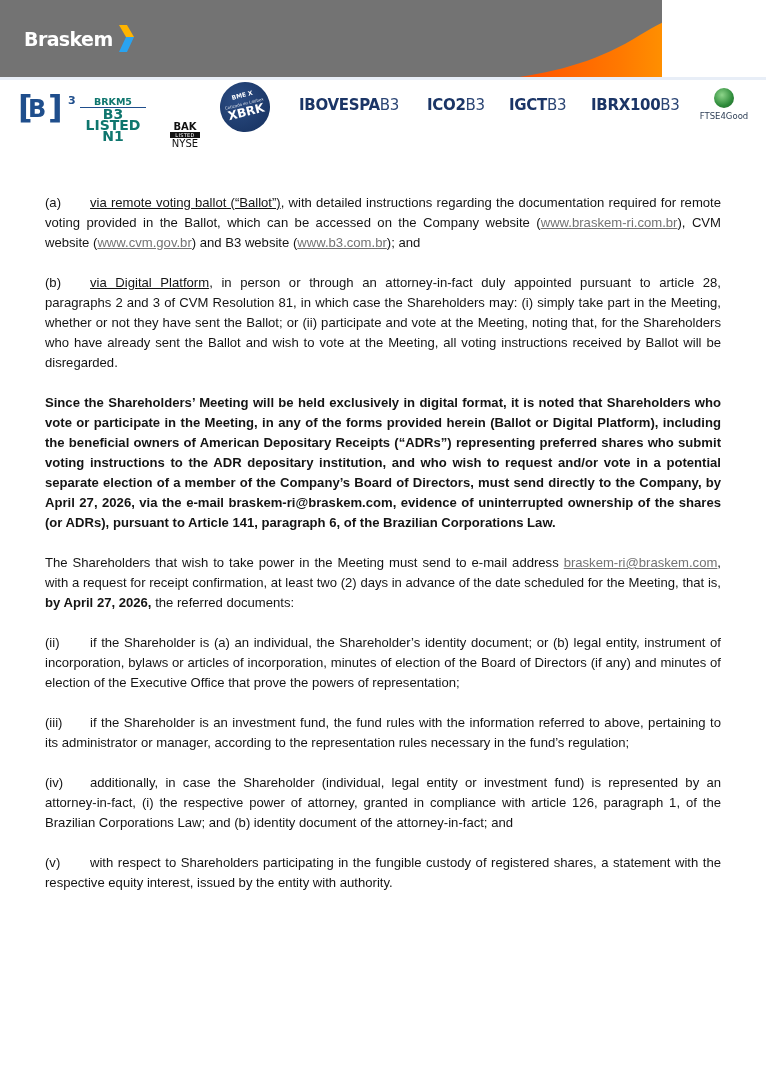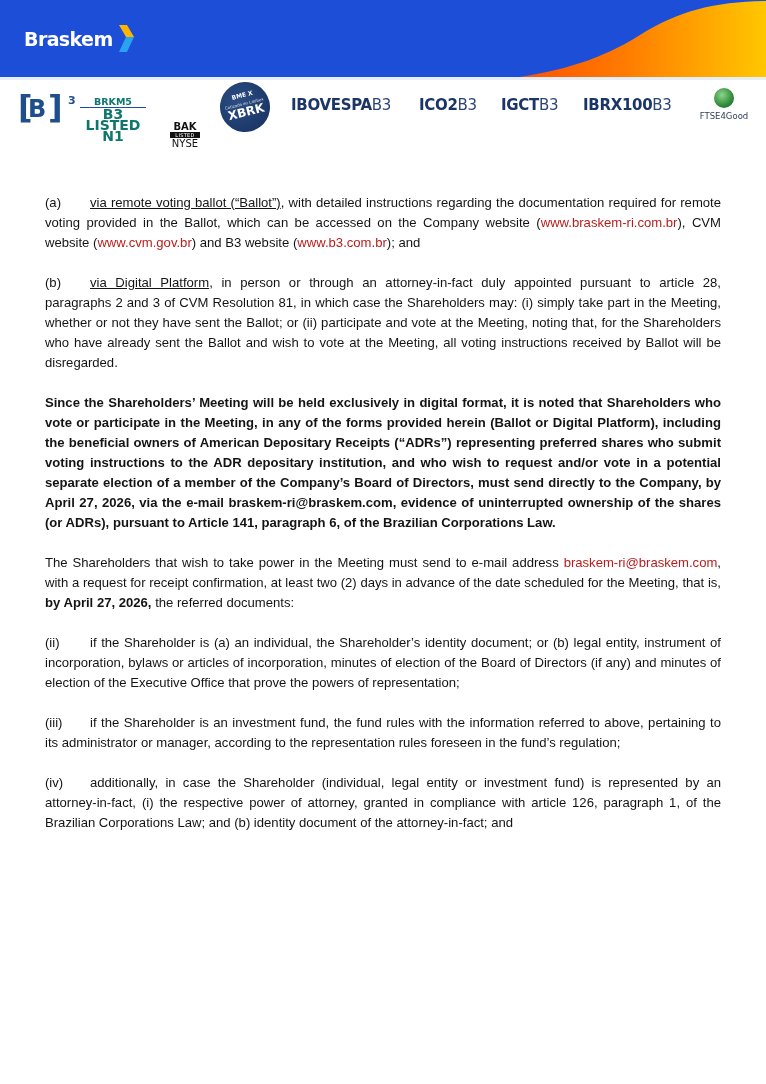--- a/index.html
+++ b/index.html
@@ -1,20 +1,20 @@
 <!DOCTYPE html>
 <html><head>
 <meta charset="utf-8">
 <style>
   * { box-sizing: border-box; margin: 0; padding: 0; }
   html, body { width: 766px; height: 1084px; background: #ffffff; overflow: hidden; }
   body { position: relative; font-family: "Liberation Sans Narrow", "Liberation Sans", sans-serif; color: #111; }
 
   
-  .banner { position: absolute; left: 0; top: 0; width: 766px; height: 79px; background: #1d4ed8; overflow: hidden; }
+  .banner { position: absolute; left: 0; top: 0; width: 662px; height: 79px; background: #737373; overflow: hidden; }
   .banner svg.wave { position: absolute; left: 0; top: 0; }
   .banner-bottom { position: absolute; left: 0; top: 77px; width: 766px; height: 3px; background: #e8eef7; }
   .logo { position: absolute; left: 24px; top: 25px; display: flex; align-items: center; }
   .logo-text { color: #fff; font-family: "DejaVu Sans", sans-serif; font-weight: bold; font-size: 19px; letter-spacing: -0.6px; }
   .logo-mark { margin-left: 4px; }
 
   
   .strip { position: absolute; left: 0; top: 80px; width: 766px; height: 56px; }
   .b3 { position: absolute; left: 18px; top: 8px; width: 46px; height: 40px; }
   .b3-bracket { position: absolute; top: 2px; color: #1f4e8c; font-family: "DejaVu Sans", sans-serif; font-size: 32px; font-weight: bold; line-height: 34px; }
@@ -29,34 +29,34 @@
   .nyse { position: absolute; left: 170px; top: 12px; width: 30px; text-align: center; font-family: "DejaVu Sans", sans-serif; color: #111; margin-top: 29px; }
   .nyse-top { font-size: 10px; font-weight: bold; line-height: 11px; }
   .nyse-mid { font-size: 5px; background: #111; color: #fff; line-height: 6px; letter-spacing: 0.3px; }
   .nyse-bot { font-size: 10px; font-weight: normal; line-height: 11px; }
 
   .xbrk { position: absolute; left: 220px; top: 2px; width: 50px; height: 50px; border-radius: 50%; background: radial-gradient(circle at 40% 35%, #2c4d84, #15305d); transform: rotate(-14deg); color: #fff; font-family: "DejaVu Sans", sans-serif; text-align: center; }
   .xbrk-top { font-size: 6px; margin-top: 9px; font-weight: bold; }
   .xbrk-mid { font-size: 4px; opacity: 0.8; margin-top: 3px; }
   .xbrk-bot { font-size: 12px; font-weight: bold; line-height: 13px; }
 
-  .idx { position: absolute; top: 16px; font-family: "DejaVu Sans", sans-serif; color: #1b3566; font-size: 15px; white-space: nowrap; letter-spacing: -0.3px; }
+  .idx { position: absolute; top: 16px; font-family: "DejaVu Sans", sans-serif; color: #1b3566; font-size: 15px; white-space: nowrap; letter-spacing: -0.3px; margin-left: 8px; }
   .idx b { font-weight: bold; }
   .idx span.b3s { font-weight: normal; color: #2b4574; }
 
   .ftse { position: absolute; left: 694px; top: 8px; width: 60px; text-align: center; }
   .ftse-globe { width: 20px; height: 20px; border-radius: 50%; margin: 0 auto; background: radial-gradient(circle at 40% 35%, #8dd58a, #2e8b3a 60%, #1f5e27); }
   .ftse-text { font-family: "DejaVu Sans", sans-serif; font-size: 8.5px; color: #2d3e55; margin-top: 3px; }
 
   
   .content { position: absolute; left: 45px; top: 193px; width: 676px; font-size: 13.1px; line-height: 20px; color: #141414; }
   .para { text-align: justify; margin-bottom: 20px; }
   .item-label { display: inline-block; width: 45px; }
   .u { text-decoration: underline; }
-  a.link { color: #b91c1c; }
+  a.link { color: #737373; text-decoration: underline; }
   .bold { font-weight: bold; }
 </style>
 </head>
 <body>
 
 <div class="banner">
   <svg class="wave" width="766" height="79" viewBox="0 0 766 79">
     <defs>
       <linearGradient id="wg" x1="0" y1="0" x2="1" y2="0">
         <stop offset="0" stop-color="#ff4a00"></stop>
@@ -135,18 +135,21 @@
 
 
   <p class="para">
     <span>The Shareholders that wish to take power in the Meeting must send to e-mail address </span><a class="link">braskem-ri@braskem.com</a><span>, with a request for receipt confirmation, at least two (2) days in advance of the date scheduled for the Meeting, that is, </span><span class="bold">by April 27, 2026,</span><span> the referred documents:</span>
   </p>
 
   <p class="para">
     <span class="item-label">(ii)</span><span>if the Shareholder is (a) an individual, the Shareholder’s identity document; or (b) legal entity, instrument of incorporation, bylaws or articles of incorporation, minutes of election of the Board of Directors (if any) and minutes of election of the Executive Office that prove the powers of representation;</span>
   </p>
   <p class="para">
-    <span class="item-label">(iii)</span><span>if the Shareholder is an investment fund, the fund rules with the information referred to above, pertaining to its administrator or manager, according to the representation rules foreseen in the fund’s regulation;</span>
+    <span class="item-label">(iii)</span><span>if the Shareholder is an investment fund, the fund rules with the information referred to above, pertaining to its administrator or manager, according to the representation rules necessary in the fund’s regulation;</span>
   </p>
   <p class="para">
     <span class="item-label">(iv)</span><span>additionally, in case the Shareholder (individual, legal entity or investment fund) is represented by an attorney-in-fact, (i) the respective power of attorney, granted in compliance with article 126, paragraph 1, of the Brazilian Corporations Law; and (b) identity document of the attorney-in-fact; and</span>
   </p>
+  <p class="para">
+    <span class="item-label">(v)</span><span>with respect to Shareholders participating in the fungible custody of registered shares, a statement with the respective equity interest, issued by the entity with authority.</span>
+  </p>
 </div>
 
 </body></html>

